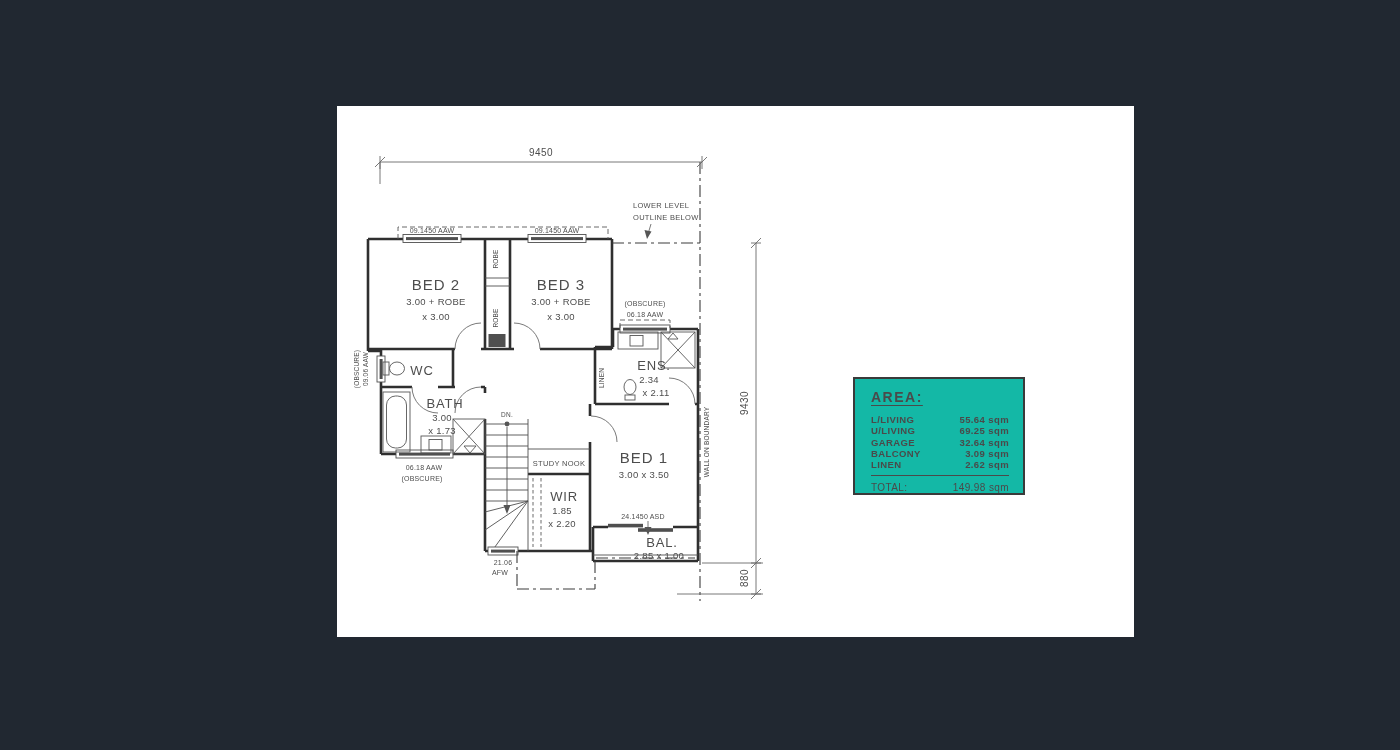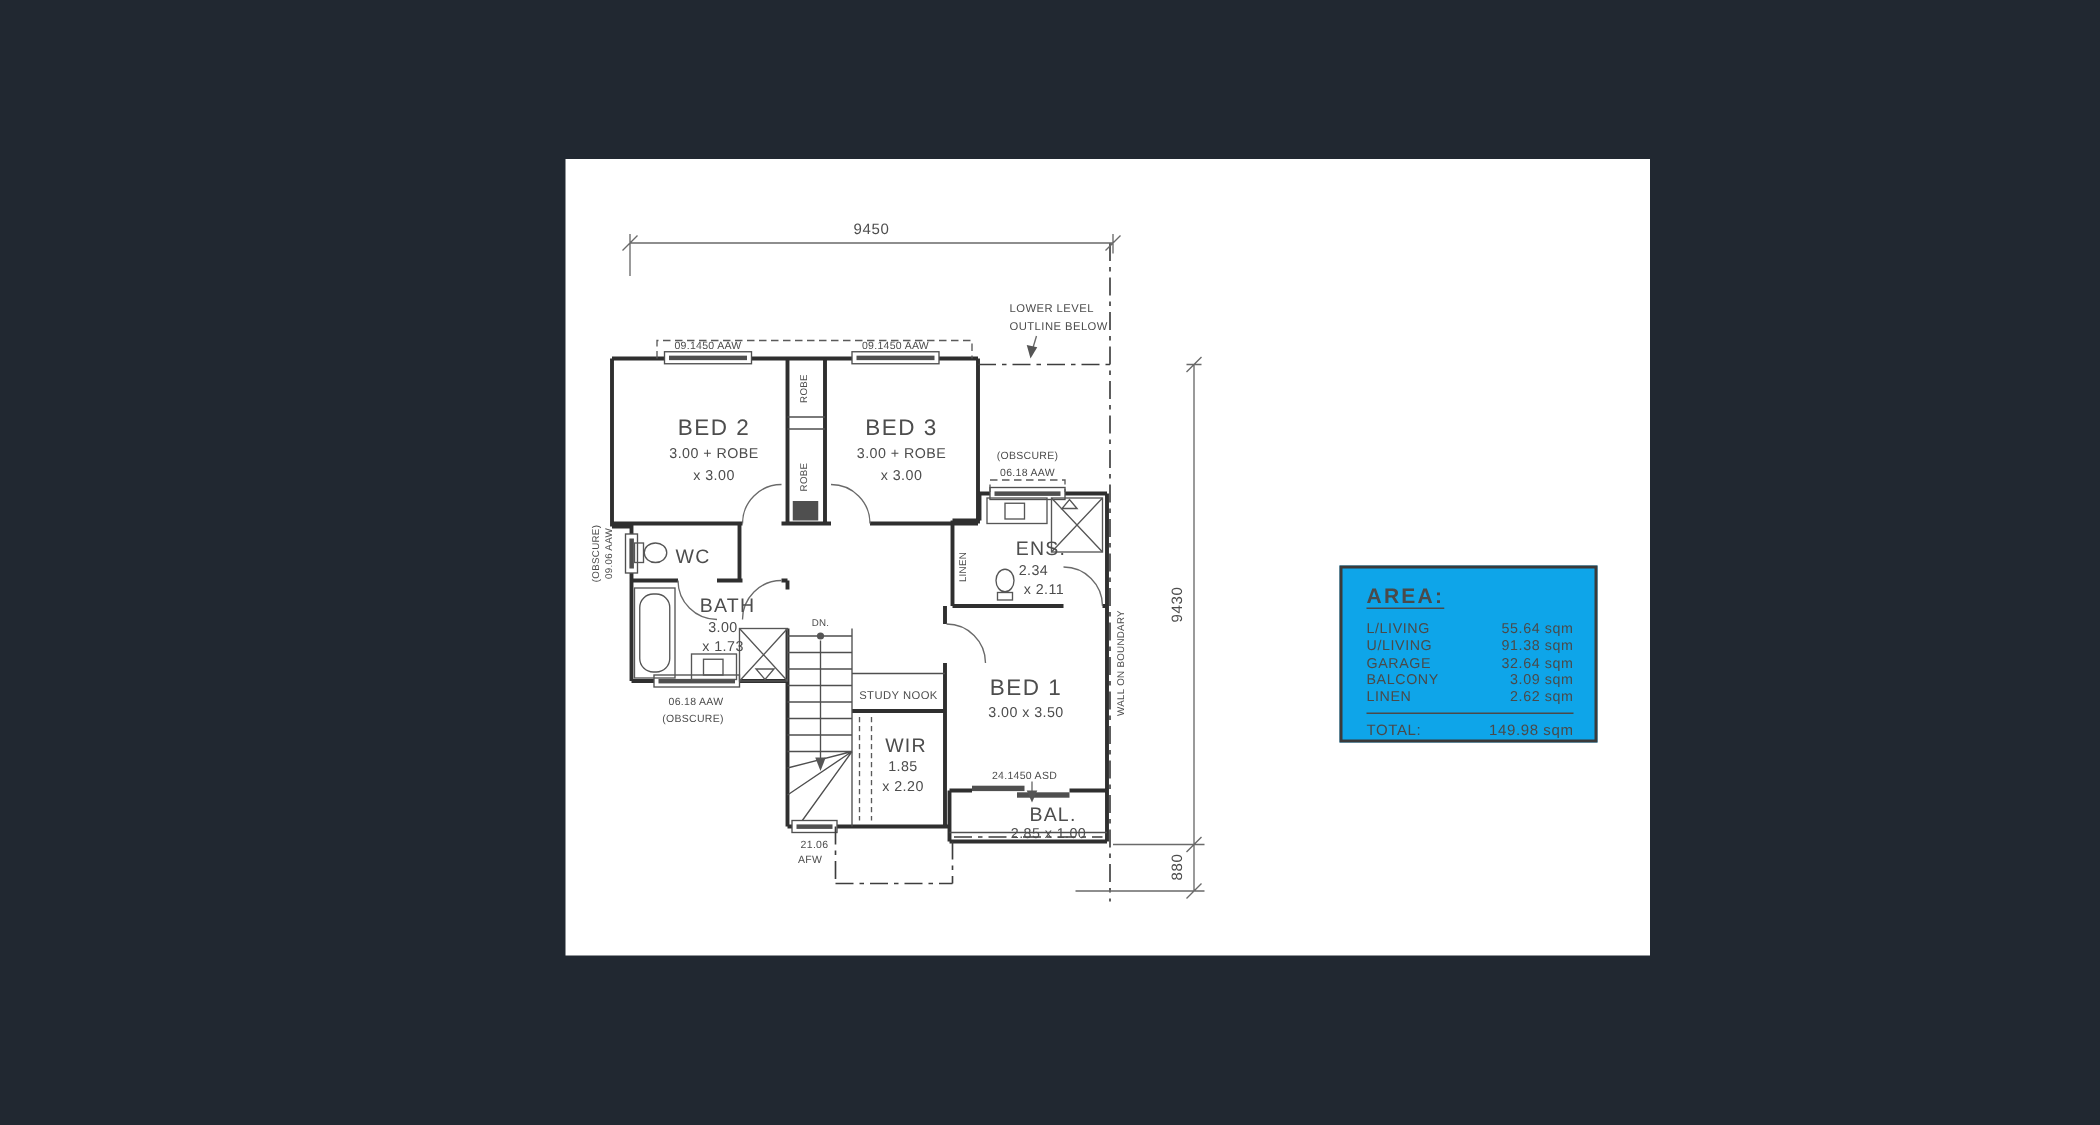--- a/index.html
+++ b/index.html
@@ -4,23 +4,22 @@
 <style>
   html,body{margin:0;padding:0;}
   body{
     width:1400px;height:750px;
     background:#212831;
     position:relative;
     font-family:"Liberation Sans", sans-serif;
     overflow:hidden;
   }
   .canvas{
-    position:absolute;left:337px;top:106px;width:723px;height:531px;
+    position:absolute;left:337px;top:106px;width:797px;height:531px;
     background:#ffffff;
-    margin-left:40px;
   }
   .plan-svg{position:absolute;left:0;top:0;}
   
   .wall{stroke:#2f2f2f;stroke-width:2.6;fill:none;stroke-linecap:butt;}
   .thin{stroke:#4f4f4f;stroke-width:0.9;fill:none;}
   .fixture{stroke:#565656;stroke-width:0.9;fill:none;}
   .winframe{stroke:#4f4f4f;stroke-width:0.9;fill:#ffffff;}
   .winbar{fill:#4f4f4f;stroke:none;}
   .arc{stroke:#6a6a6a;stroke-width:0.9;fill:none;}
   .dash{stroke:#5a5a5a;stroke-width:0.9;fill:none;stroke-dasharray:5 3;}
@@ -32,29 +31,29 @@
   .t15{font-size:15px;letter-spacing:1px;}
   .t13{font-size:13px;letter-spacing:0.8px;}
   .t10{font-size:10px;letter-spacing:0.4px;}
   .t9{font-size:9.5px;letter-spacing:0.3px;}
   .t7{font-size:7px;letter-spacing:0.2px;}
   .t75{font-size:7.5px;letter-spacing:0.3px;}
   .t65{font-size:6.5px;letter-spacing:0.2px;}
   
   .area-table{
     position:absolute;left:516px;top:271px;width:172px;height:118px;
-    background:#0ea5e9;border:2px solid #3a3a3a;box-sizing:border-box;
+    background:#14b8a6;border:2px solid #3a3a3a;box-sizing:border-box;
     color:#4a4a4a;
   }
   .area-title{
     margin:10px 0 0 16px;font-size:14px;letter-spacing:1.5px;
     text-decoration:underline;text-underline-offset:3px;font-weight:bold;
   }
   .area-rows{margin:9px 14px 0 16px;}
-  .area-row{display:flex;justify-content:space-between;font-size:9.5px;line-height:11.3px;letter-spacing:0.4px;}
+  .area-row{display:flex;justify-content:space-between;font-size:9.5px;line-height:11.3px;letter-spacing:0.4px;font-weight:bold;}
   .area-total{
     display:flex;justify-content:space-between;font-size:10px;letter-spacing:0.4px;
     border-top:1.4px solid #4a4a4a;margin:5px 14px 0 16px;padding-top:6px;align-items:center;
   }
 </style>
 </head>
 <body>
 
 <div class="canvas">
 
@@ -251,21 +250,21 @@
 
   <div class="area-table">
     <div class="area-title">AREA:</div>
     <div class="area-rows">
       <div class="area-row">
         <span>L/LIVING</span>
         <span>55.64 sqm</span>
       </div>
       <div class="area-row">
         <span>U/LIVING</span>
-        <span>91.38 sqm</span>
+        <span>69.25 sqm</span>
       </div>
       <div class="area-row">
         <span>GARAGE</span>
         <span>32.64 sqm</span>
       </div>
       <div class="area-row">
         <span>BALCONY</span>
         <span>3.09 sqm</span>
       </div>
       <div class="area-row">

